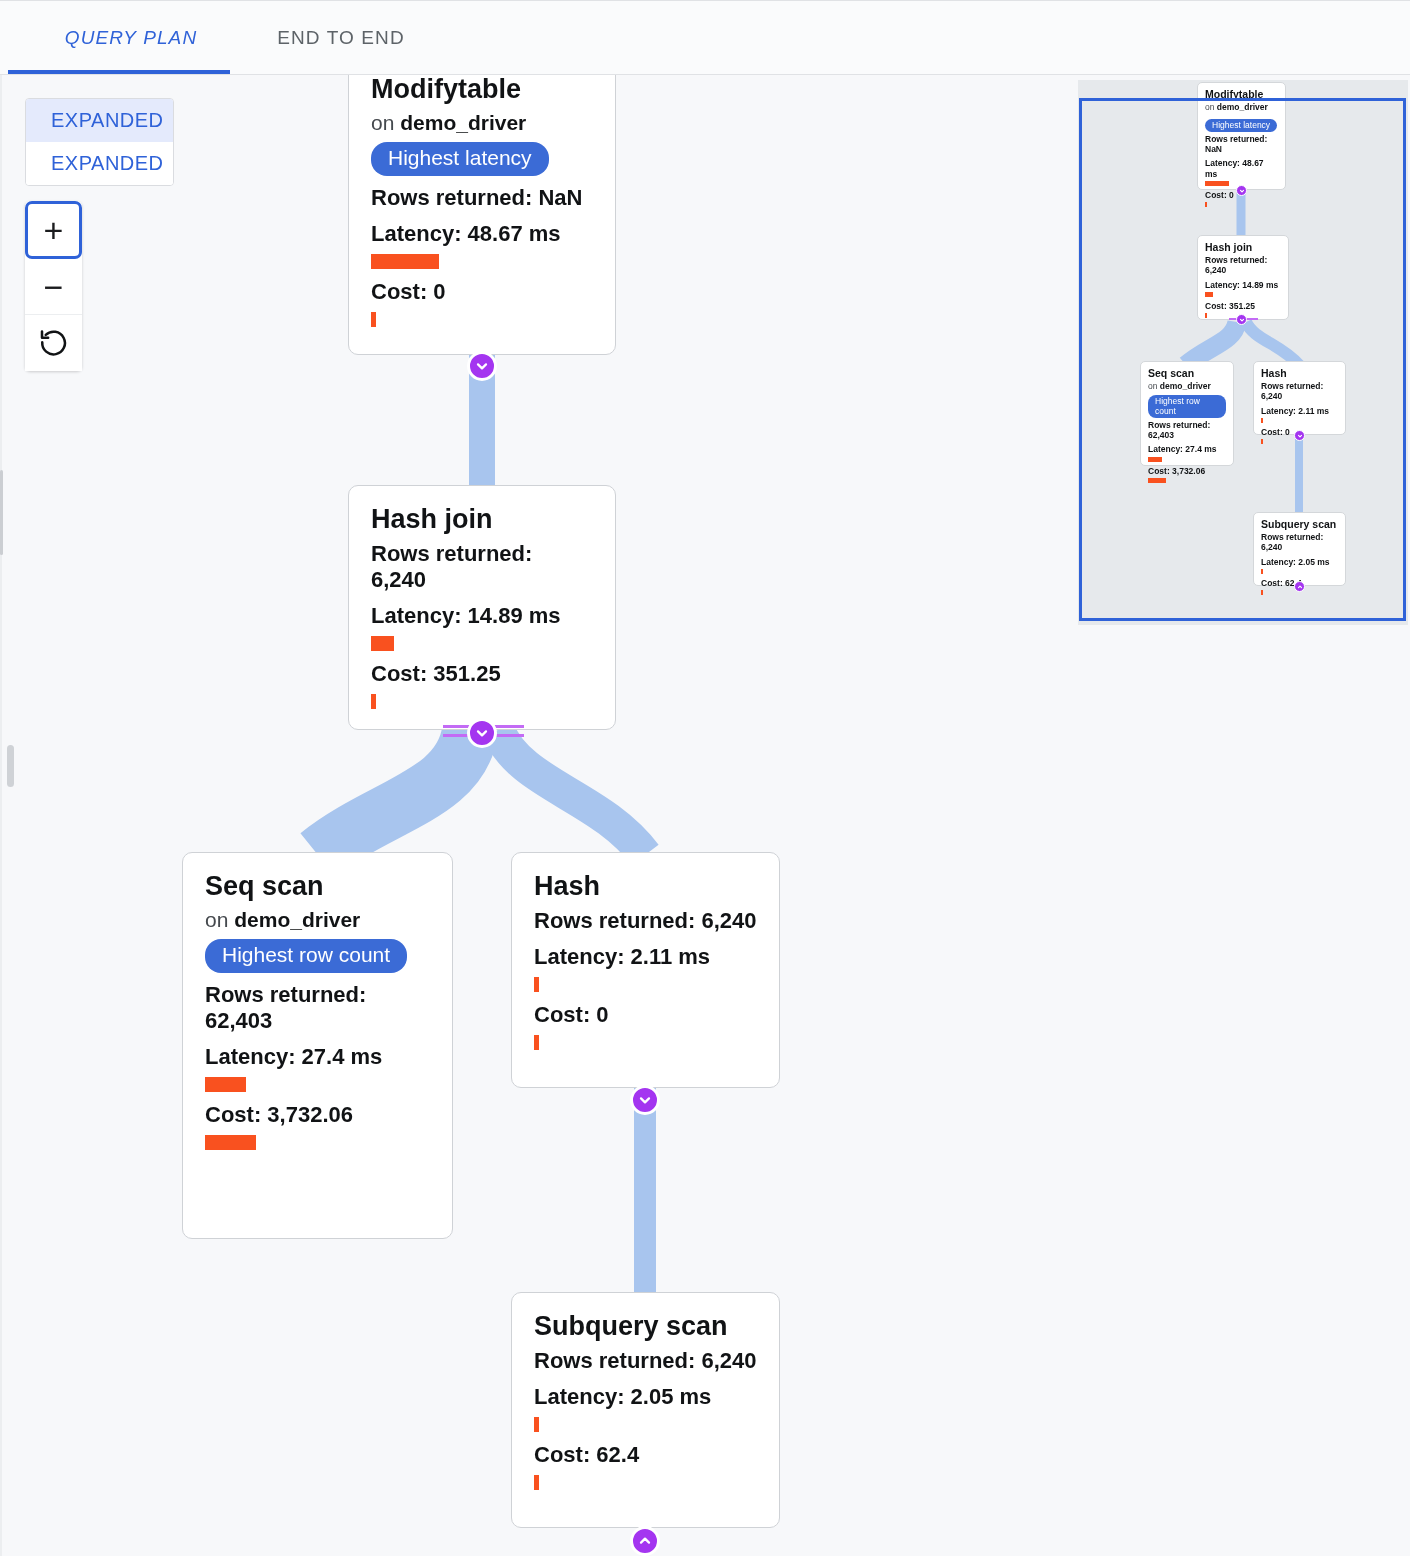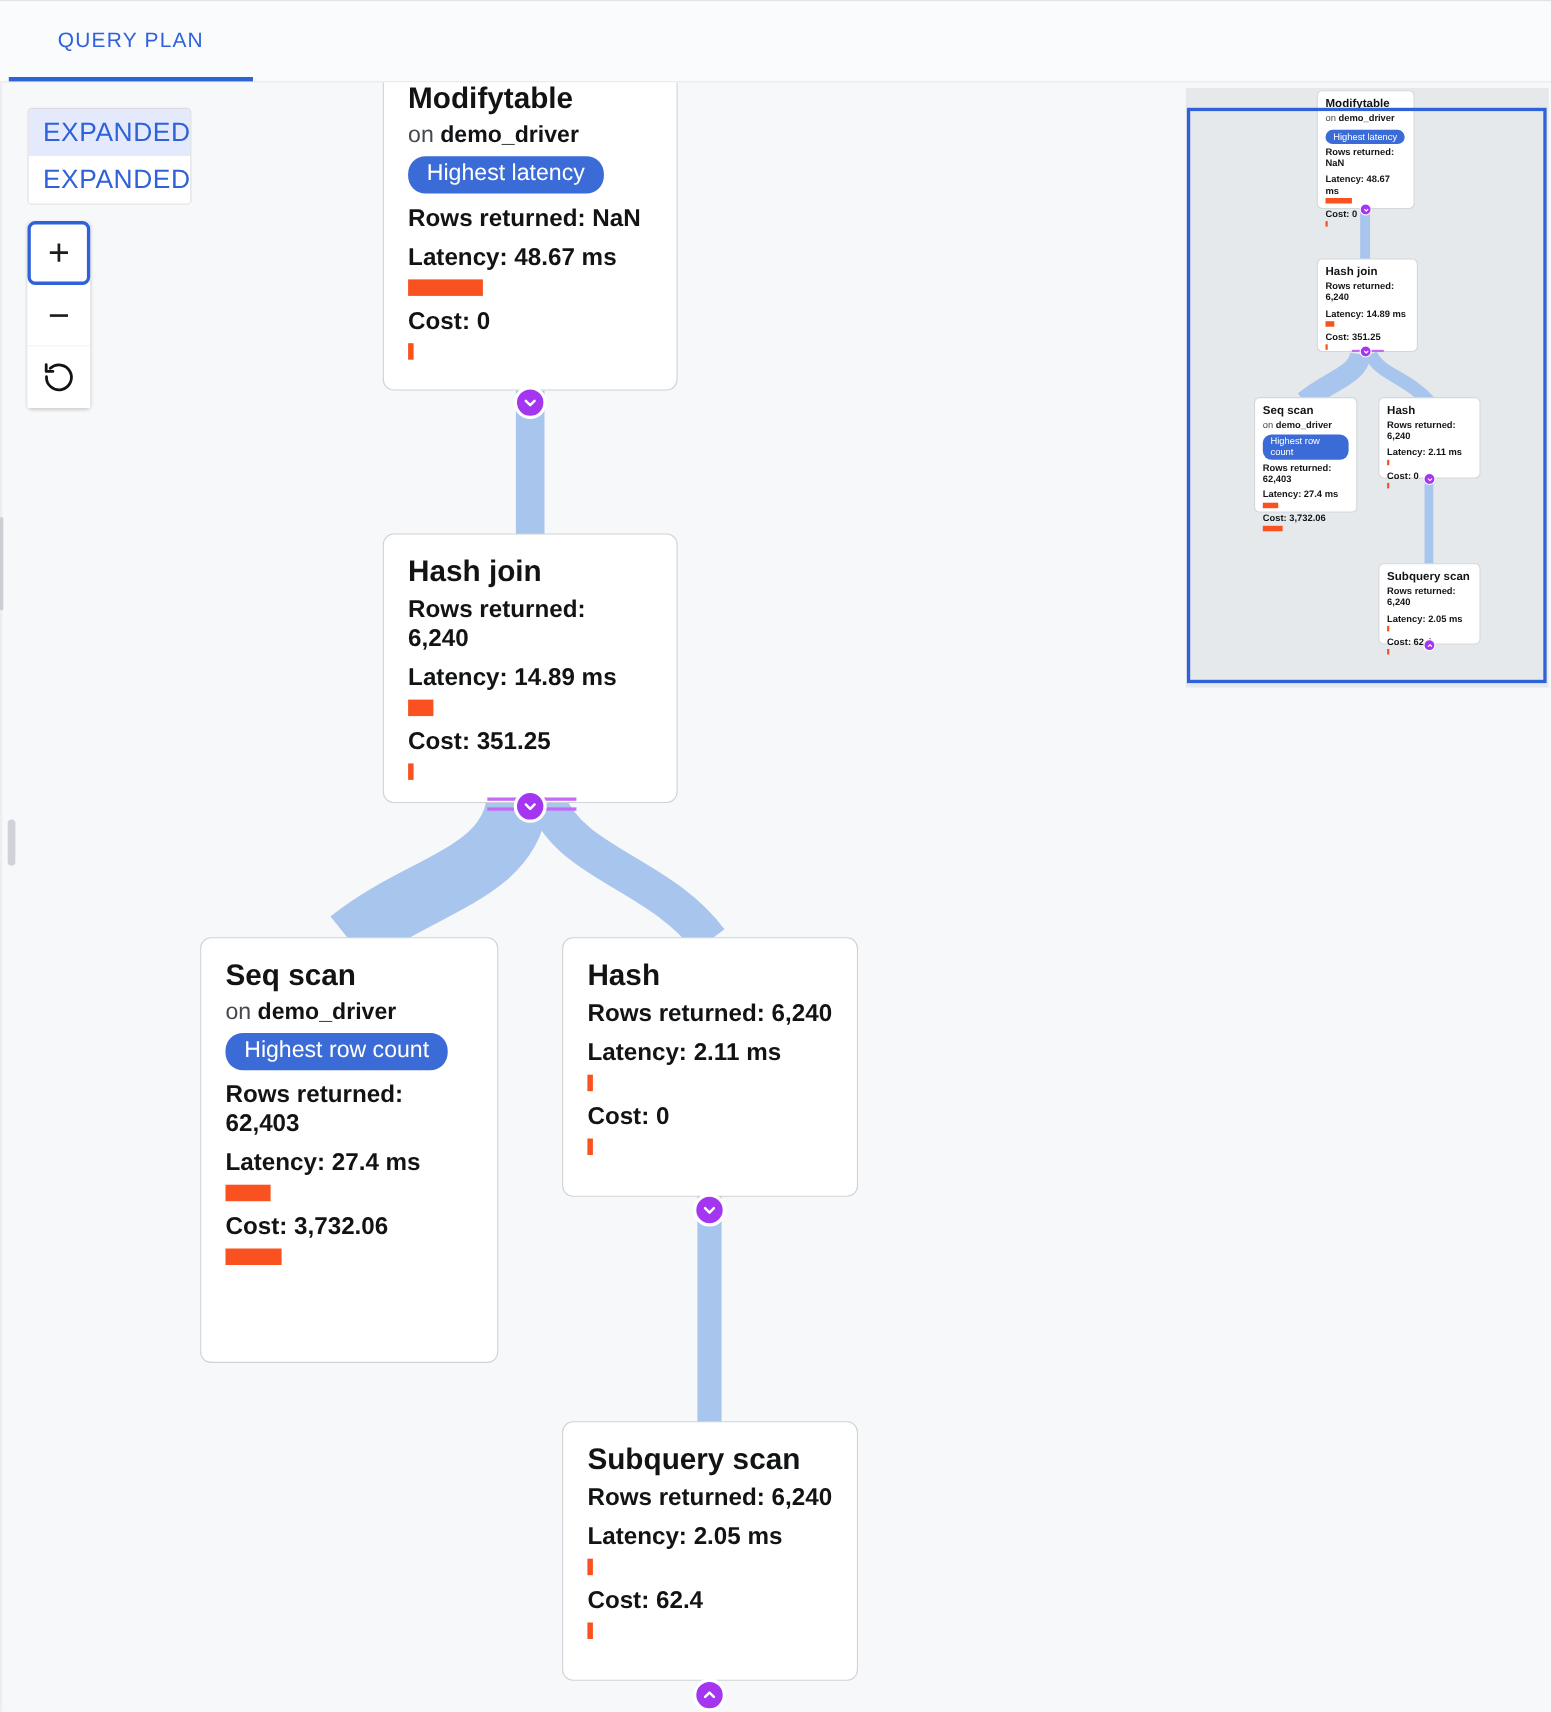--- a/index.html
+++ b/index.html
@@ -18,21 +18,21 @@
     background: #fafbfc;
     border-bottom: 1px solid #e0e2e5;
     border-top: 1px solid #e0e2e5;
   }
   .tab {
     position: absolute; top: 0; height: 74px;
     display: flex; align-items: center; justify-content: center;
     font-size: 19px; letter-spacing: 1.1px; font-weight: 500;
     cursor: pointer; user-select: none;
   }
-  #tab-query-plan { left: 8px; width: 222px; color: #2f62d8; }
+  #tab-query-plan { left: 20px; width: 222px; color: #2f62d8; font-style: italic; }
   #tab-end-to-end { left: 230px; width: 222px; color: #5d6368; }
   #tab-underline {
     position: absolute; left: 8px; bottom: 0;
     width: 222px; height: 4px; background: #2f62d8;
   }
 
   
   #canvas {
     position: absolute; left: 0; top: 75px;
     width: 1410px; height: 1481px;
@@ -61,21 +61,21 @@
   }
 
   
   #view-mode {
     position: absolute; left: 25px; top: 23px;
     width: 149px; border: 1px solid #dadce0; border-radius: 4px;
     background: #ffffff; overflow: hidden; z-index: 20;
   }
   .view-mode-btn {
     height: 43px; display: flex; align-items: center;
-    padding-left: 13px; font-size: 24px; color: #2f62d8;
+    padding-left: 25px; font-size: 20px; color: #2f62d8;
     letter-spacing: .5px; cursor: pointer; user-select: none;
   }
   #view-mode-expanded { background: #e4eafc; }
   #view-mode-compact  { background: #ffffff; }
 
   
   #zoom-controls {
     position: absolute; left: 25px; top: 126px;
     width: 57px; background: #fff; border-radius: 5px;
     box-shadow: 0 1px 3px rgba(0,0,0,.18);
@@ -180,20 +180,21 @@
     background: #a435f0; border: 1.5px solid #fff; z-index: 32;
     display:flex; align-items:center; justify-content:center;
   }
   .mini-split-line { position:absolute; height:1.5px; background:#c36bf5; z-index:31;}
 </style>
 </head>
 <body>
 
 <div id="tabbar">
   <div class="tab" id="tab-query-plan">QUERY PLAN</div>
+  <div class="tab" id="tab-end-to-end">END TO END</div>
   <div id="tab-underline"></div>
 </div>
 
 <div id="canvas">
 
   <div id="canvas-divider"></div>
   <div id="scroll-track-left"></div>
   <div id="scroll-thumb-left"></div>
   <div id="scroll-thumb-top"></div>
 

